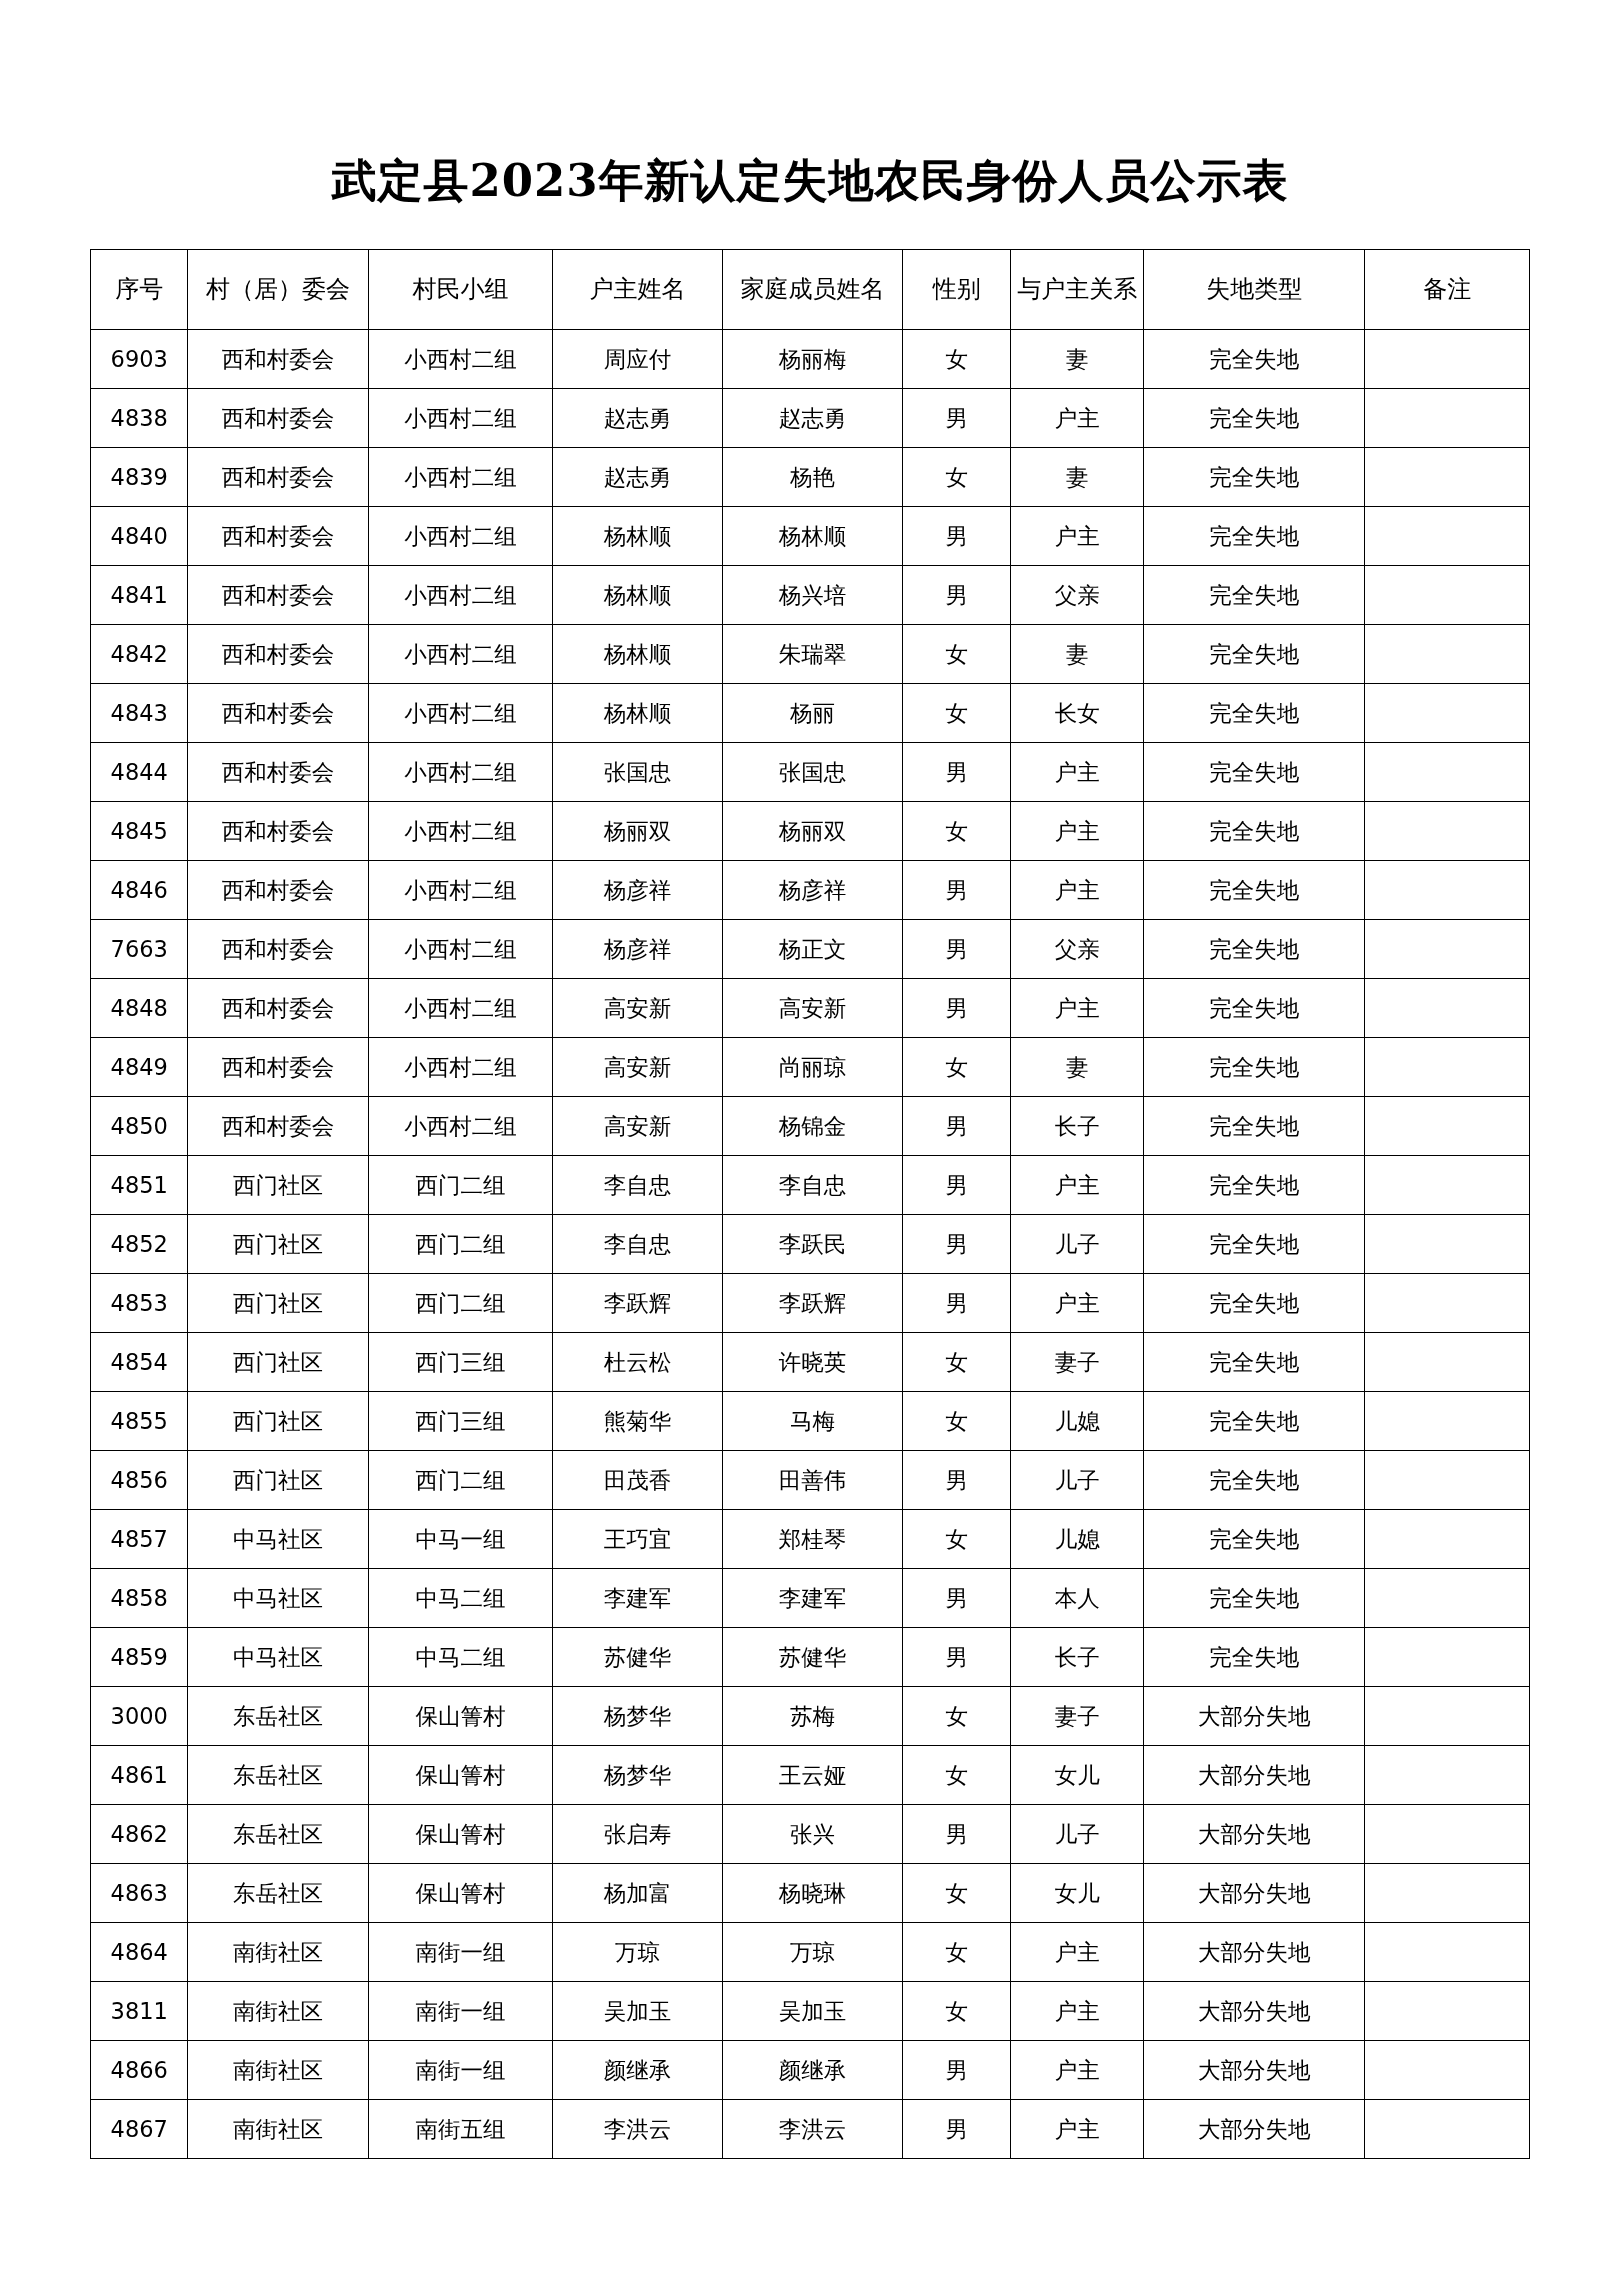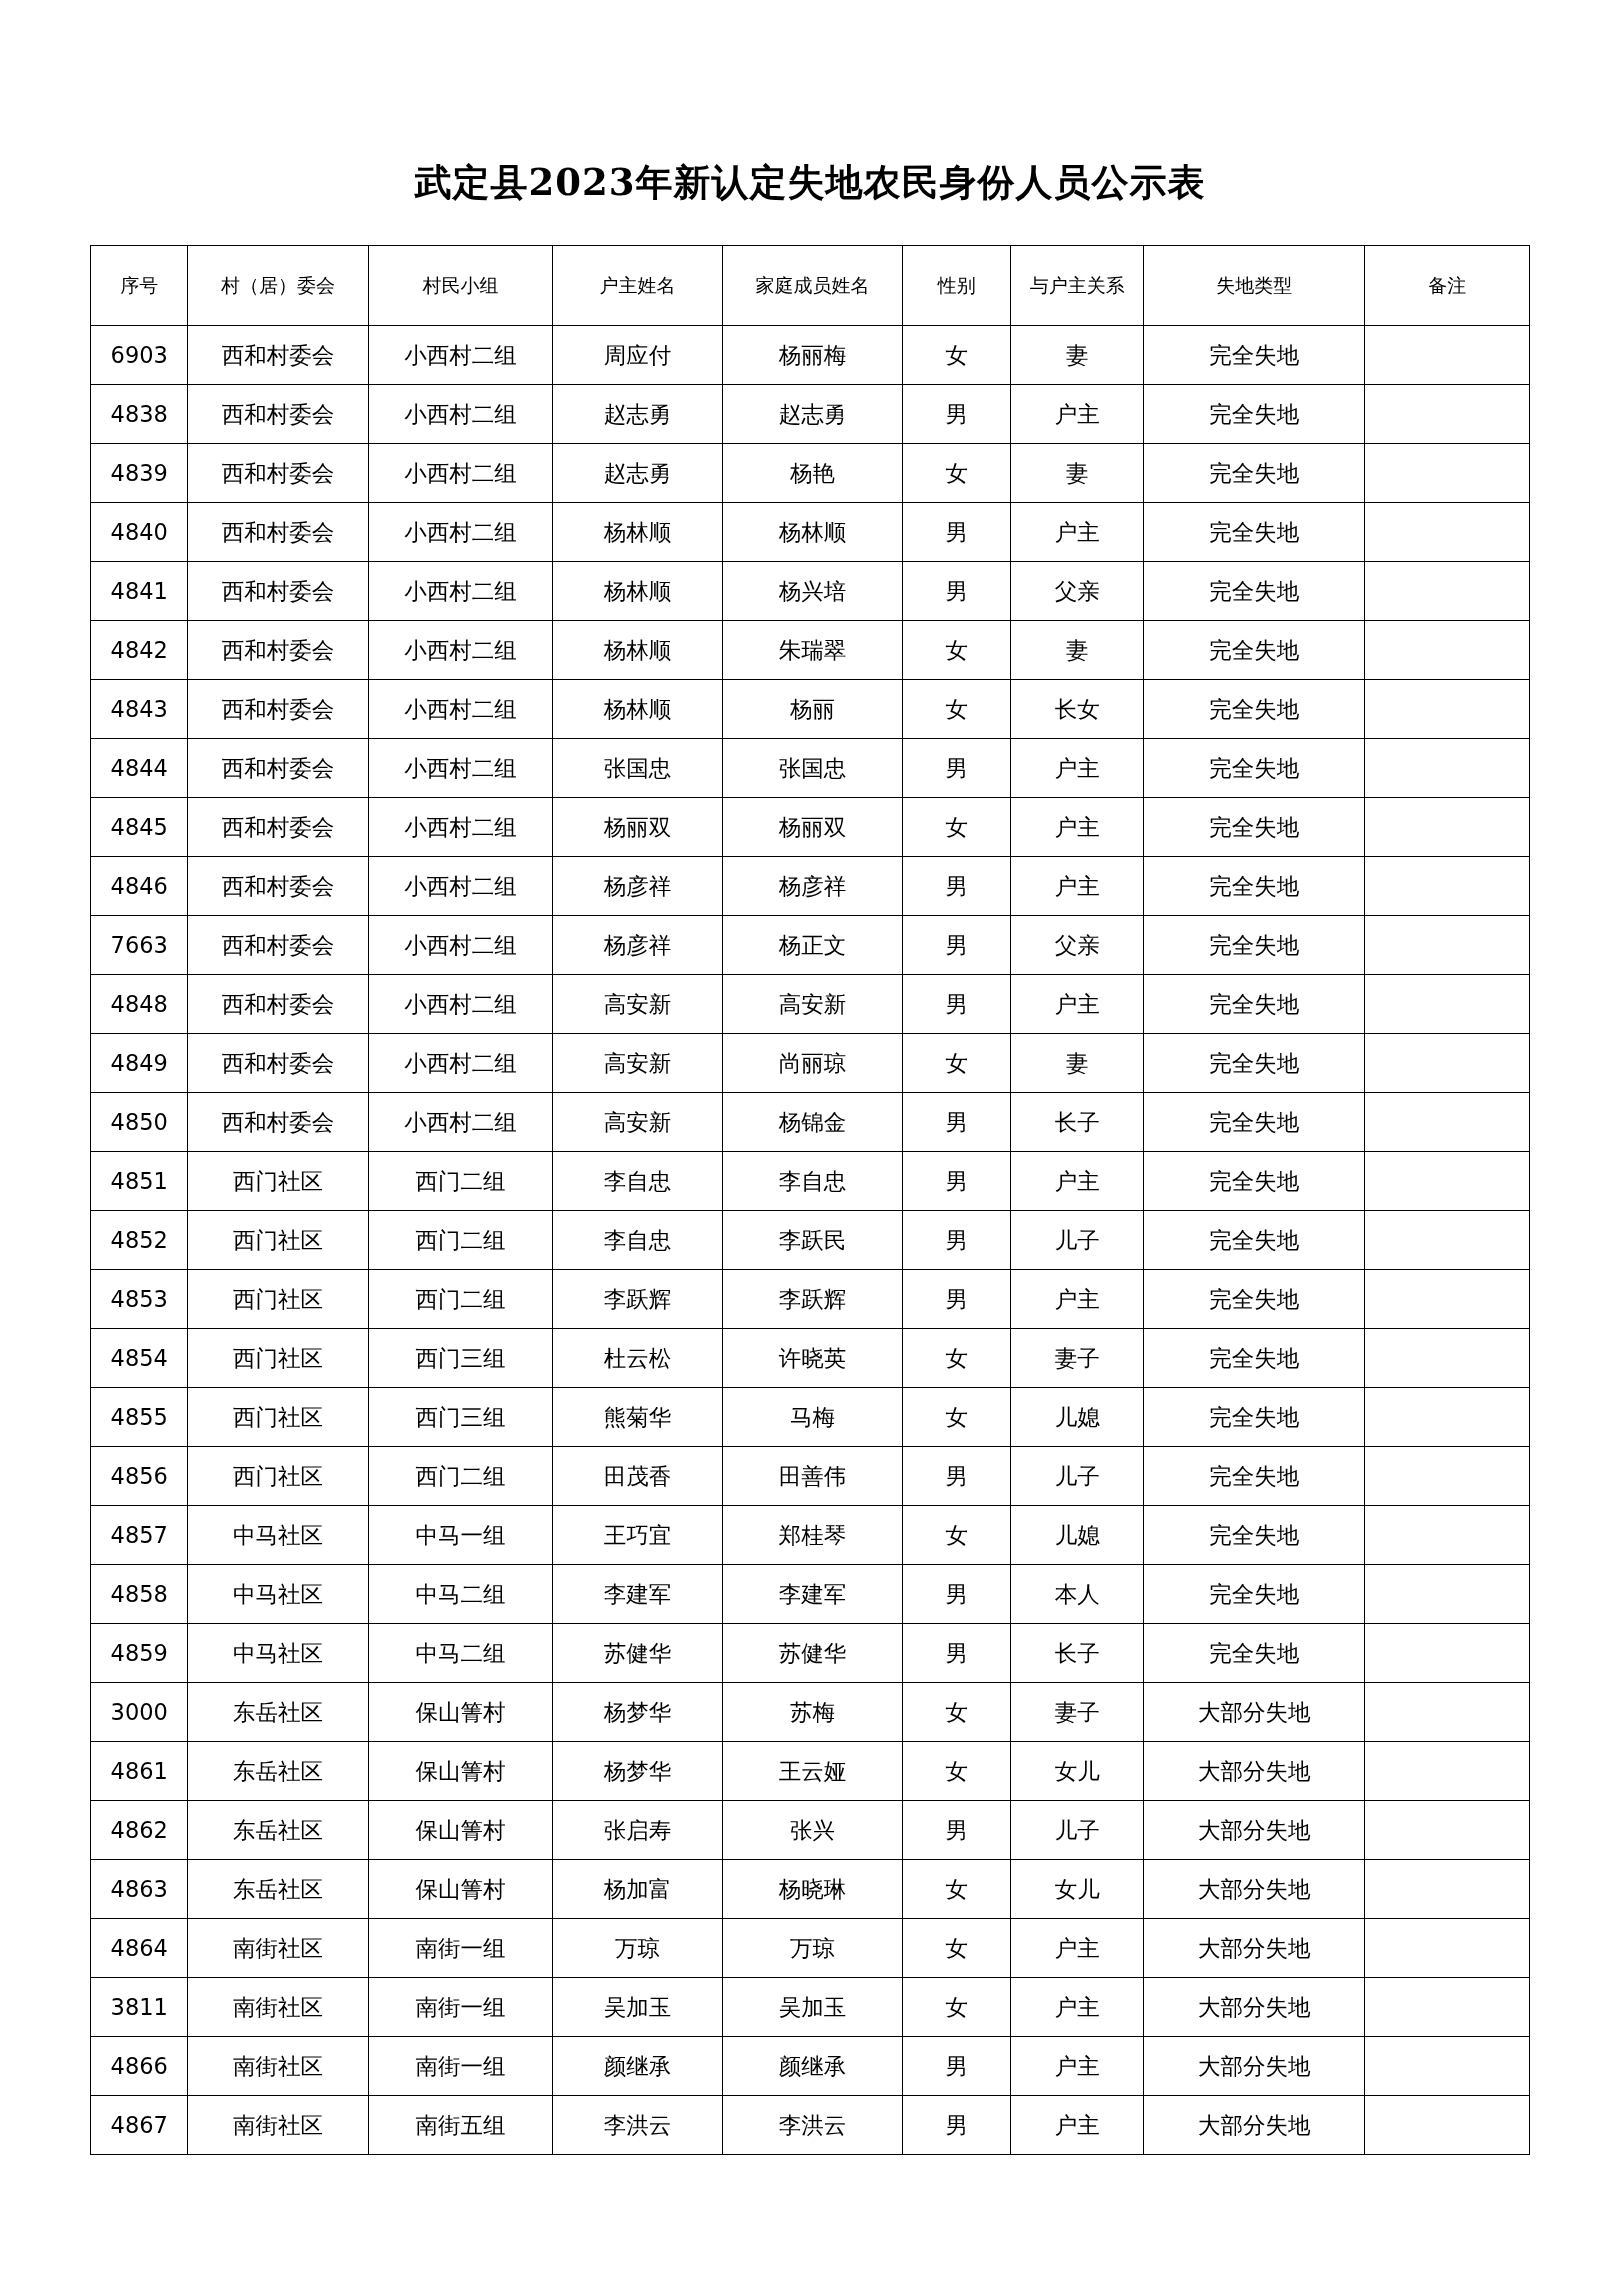--- a/index.html
+++ b/index.html
@@ -18,23 +18,23 @@
     width: 1620px;
     min-height: 2292px;
     box-sizing: border-box;
     padding: 0;
     position: relative;
   }
   .doc-title {
     text-align: center;
     font-family: "DejaVu Serif", "Liberation Serif", serif;
     font-weight: bold;
-    font-size: 37px;
+    font-size: 45px;
     letter-spacing: 1px;
-    margin: 8px;
+    margin: 2px;
     padding-top: 152px;
     padding-bottom: 0;
     line-height: 1.2;
   }
   .table-wrap {
     margin-top: 41px;
     padding-left: 90px;
     padding-right: 90px;
   }
   table.pub {
@@ -49,21 +49,21 @@
     vertical-align: middle;
     font-size: 22.5px;
     line-height: 1.25;
     padding: 0;
     height: 58px;
     font-weight: normal;
     white-space: nowrap;
     overflow: hidden;
   }
   table.pub th {
-    font-size: 19px;
+    font-size: 24px;
     height: 71px;
     white-space: normal;
     padding: 3.9px 5.9px;
   }
   
   col.c0 { width: 93px; }
   col.c1 { width: 172px; }
   col.c2 { width: 176px; }
   col.c3 { width: 162px; }
   col.c4 { width: 172px; }

